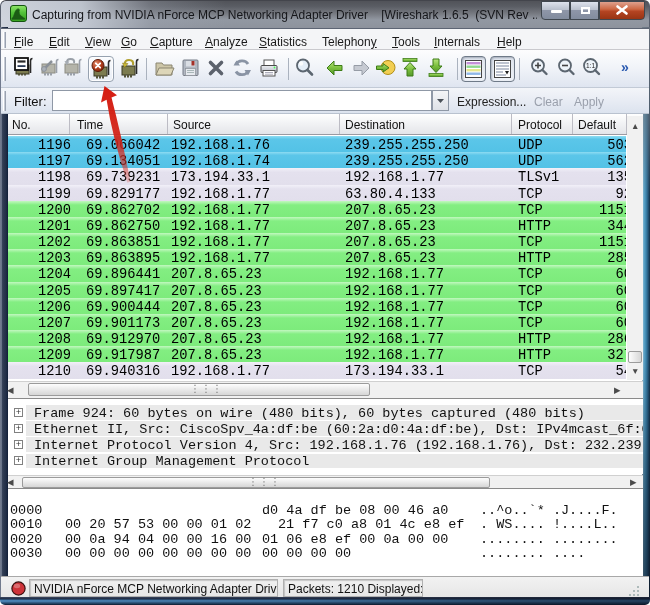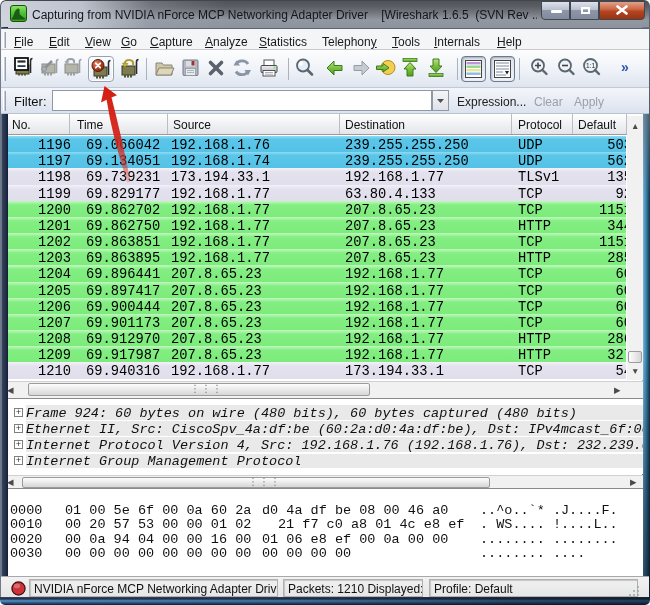--- a/index.html
+++ b/index.html
@@ -83,21 +83,21 @@
   .r-grn  { background:linear-gradient(180deg,#c2f8c0 0,#83ee82 25%,#7deb7c 100%); }
   
   .sb { position:absolute; background:#f1f1f1; }
   .thumb { position:absolute; background:linear-gradient(180deg,#fdfdfd,#d6d6d6); border:1px solid #9b9b9b; border-radius:2px; }
   .thumbv { background:linear-gradient(90deg,#fdfdfd,#d6d6d6); }
   .arr { position:absolute; font-size:8.5px; color:#4a4a4a; }
   
   #details { left:8px; top:398px; width:635px; height:76px; background:#fff;
     border-top:1px solid #8a8a8a; font-family:"Liberation Mono", monospace; font-size:13.5px; color:#111;
     overflow:hidden; }
-  .dline { position:absolute; left:18px; white-space:pre; z-index:2;font-style:italic; }
+  .dline { position:absolute; left:26px; white-space:pre; z-index:2; }
   .dband { position:absolute; left:18px; width:617px; height:14.8px; background:#e9e9e9; }
   .exp { position:absolute; left:6px; width:9px; height:9px; background:#fff; border:1px solid #808080;
     font-size:9px; line-height:8px; text-align:center; color:#333; }
   
   #hex { left:8px; top:488px; width:635px; height:88px; background:#fff;
     border-top:1px solid #8a8a8a; font-family:"Liberation Mono", monospace; font-size:13.5px; color:#111;
     overflow:hidden; }
   .hline { position:absolute; white-space:pre; }
   
   #status { left:1px; top:576px; width:648px; height:21px;
@@ -505,42 +505,40 @@
 <div class="arr" style="left:7px;top:477px">◀</div>
 <div class="thumb" style="left:22px;top:477px;width:468px;height:11px"></div>
 <div class="arr" style="left:630px;top:477px">▶</div>
 <span class="abs" style="left:248px;top:476px;font-size:10px;color:#777;letter-spacing:1px">⋮⋮⋮</span>
 
 <div class="abs" id="hex">
   <span class="hline" style="left:2px;top:14px">0000</span>
   <span class="hline" style="left:2px;top:28px">0010</span>
   <span class="hline" style="left:2px;top:43px">0020</span>
   <span class="hline" style="left:2px;top:57px">0030</span>
-  <span class="hline" style="left:57px;top:14px">01 00 5e 6f 00 0a 60 2a</span>
   <span class="hline" style="left:57px;top:28px">00 20 57 53 00 00 01 02</span>
   <span class="hline" style="left:57px;top:43px">00 0a 94 04 00 00 16 00</span>
   <span class="hline" style="left:57px;top:57px">00 00 00 00 00 00 00 00</span>
   <span class="hline" style="left:254px;top:14px">d0 4a df be 08 00 46 a0</span>
   <span class="hline" style="left:270px;top:28px">21 f7 c0 a8 01 4c e8 ef</span>
   <span class="hline" style="left:254px;top:43px">01 06 e8 ef 00 0a 00 00</span>
   <span class="hline" style="left:254px;top:57px">00 00 00 00</span>
   <span class="hline" style="left:472px;top:14px">..^o..`* .J....F.</span>
   <span class="hline" style="left:472px;top:28px">. WS.... !....L..</span>
   <span class="hline" style="left:472px;top:43px">........ ........</span>
   <span class="hline" style="left:472px;top:57px">........ ....</span>
 </div>
 
 <div class="abs" id="status">
   <svg class="abs" style="left:10px;top:3.5px" width="16" height="16">
       <circle cx="7.5" cy="7.5" r="6.6" fill="#cd3238" stroke="#3a1010" stroke-width="1.2"></circle>
       <ellipse cx="6" cy="5" rx="3.2" ry="2.2" fill="rgba(255,255,255,.28)"></ellipse>
     </svg>
   <span class="sbox" style="left:28px;width:249px">NVIDIA nForce MCP Networking Adapter Driver: \De</span>
   <span class="sbox" style="left:282px;width:140px">Packets: 1210 Displayed: 121</span>
-  <span class="sbox" style="left:428px;width:209px">Profile: Default</span>
   <svg class="abs" style="left:627px;top:8px" width="12" height="12">
       <g fill="#9aa">
         <circle cx="10" cy="2" r="1"></circle>
         <circle cx="6" cy="6" r="1"></circle>
         <circle cx="10" cy="6" r="1"></circle>
         <circle cx="2" cy="10" r="1"></circle>
         <circle cx="6" cy="10" r="1"></circle>
         <circle cx="10" cy="10" r="1"></circle>
       </g>
     </svg>

